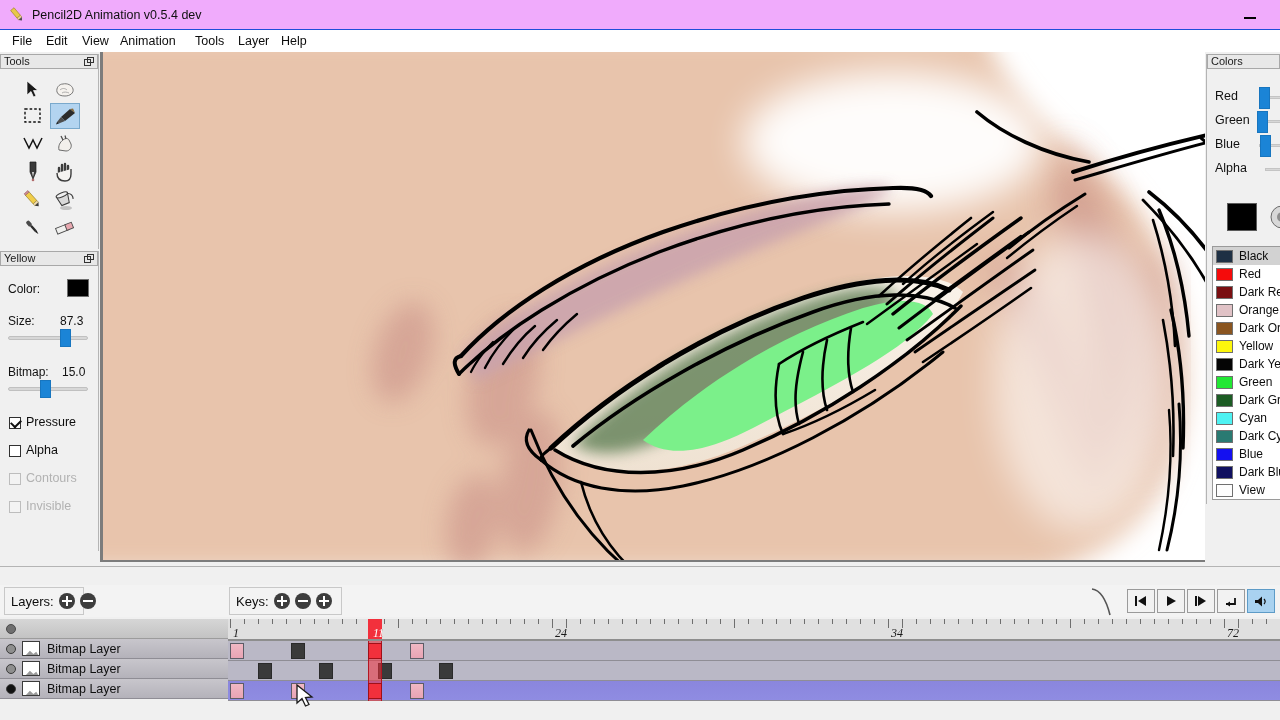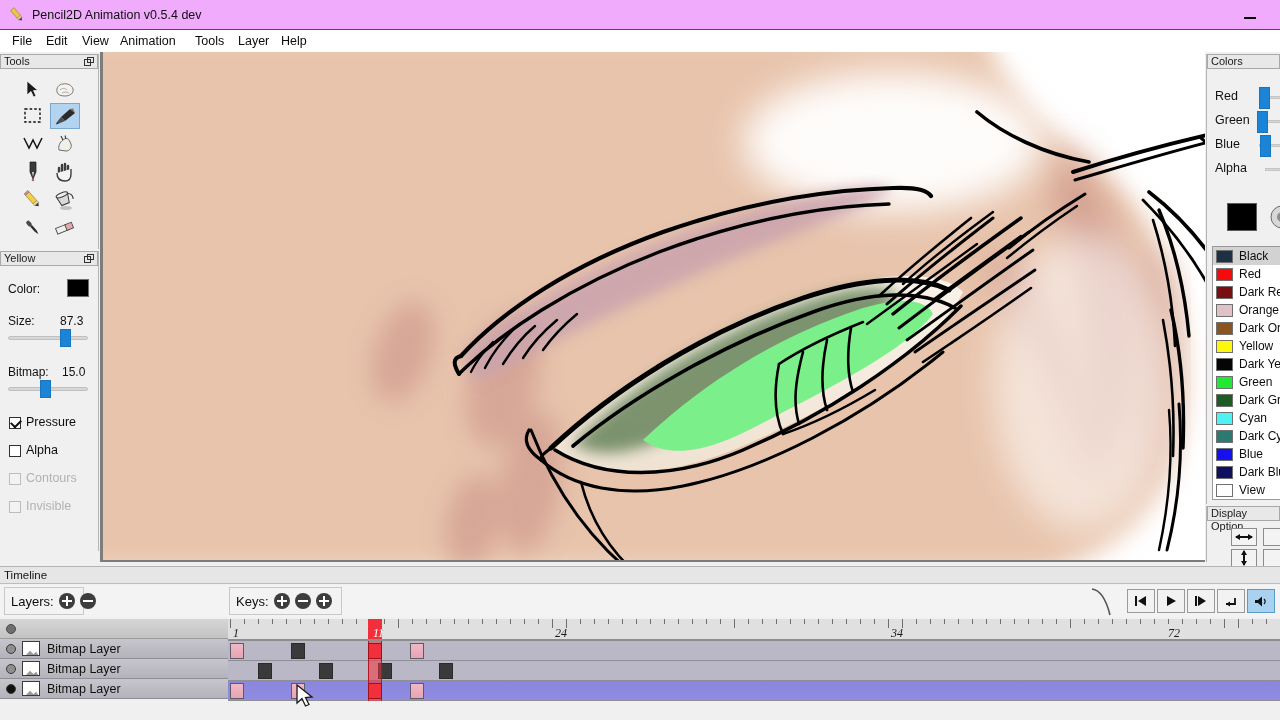--- a/index.html
+++ b/index.html
@@ -640,45 +640,23 @@
         <span class="pal-sw" style="background:#101060"></span>
         <span class="pal-name">Dark Blue</span>
       </div>
       <div class="pal-row">
         <span class="pal-sw" style="background:#fdfdfd"></span>
         <span class="pal-name">View</span>
       </div>
     </div>
   </div>
 
-  <div class="panel-display">
-    <div class="dock-title">
-      <span>Display Option</span>
-    </div>
-    <div class="disp-btn" style="left:24px;top:22px">
-      <svg width="18" height="10" viewBox="0 0 18 10">
-        <path d="M1,5 L17,5" stroke="#111" stroke-width="2"></path>
-        <polygon points="0,5 5,2 5,8" fill="#111"></polygon>
-        <polygon points="18,5 13,2 13,8" fill="#111"></polygon>
-      </svg>
-    </div>
-    <div class="disp-btn" style="left:56px;top:22px"></div>
-    <div class="disp-btn" style="left:24px;top:43px">
-      <svg width="10" height="16" viewBox="0 0 10 16">
-        <path d="M5,1 L5,15" stroke="#111" stroke-width="2"></path>
-        <polygon points="5,0 2,5 8,5" fill="#111"></polygon>
-        <polygon points="5,16 2,11 8,11" fill="#111"></polygon>
-      </svg>
-    </div>
-    <div class="disp-btn" style="left:56px;top:43px"></div>
-  </div>
 
   <div class="timeline">
 
-    <div class="tl-title">Timeline</div>
 
     <div class="tl-toolbar">
 
       <div class="tb-group" style="left:4px;width:80px">
         <span class="lbl">Layers:</span>
         <span class="circ-btn plus"></span>
         <span class="circ-btn"></span>
       </div>
 
       <div class="tb-group" style="left:229px;width:113px">
@@ -822,21 +800,21 @@
           <div class="tick minor" style="left:982px"></div>
           <div class="tick major" style="left:996px"></div>
           <div class="tick major" style="left:1010px"></div>
           <div class="tick minor" style="left:1024px"></div>
           <div class="tick minor" style="left:1038px"></div>
         </div>
       <div class="ruler-num" style="left:5px">1</div>
       <div class="ruler-num" style="left:145px">11</div>
       <div class="ruler-num" style="left:327px">24</div>
       <div class="ruler-num" style="left:663px">34</div>
-      <div class="ruler-num" style="left:940px">72</div>
+      <div class="ruler-num" style="left:999px">72</div>
       <div class="playhead-head" style="left:140px"></div>
       <div class="ruler-num" style="left:145px;color:#fff;z-index:3">11</div>
     </div>
 
     <div class="tl-tracks" style="top:74px">
       <div class="track" style="top:0">
         <span class="key pink" style="left:2px"></span>
         <span class="key dark" style="left:63px"></span>
         <span class="key pink" style="left:182px"></span>
       </div>

